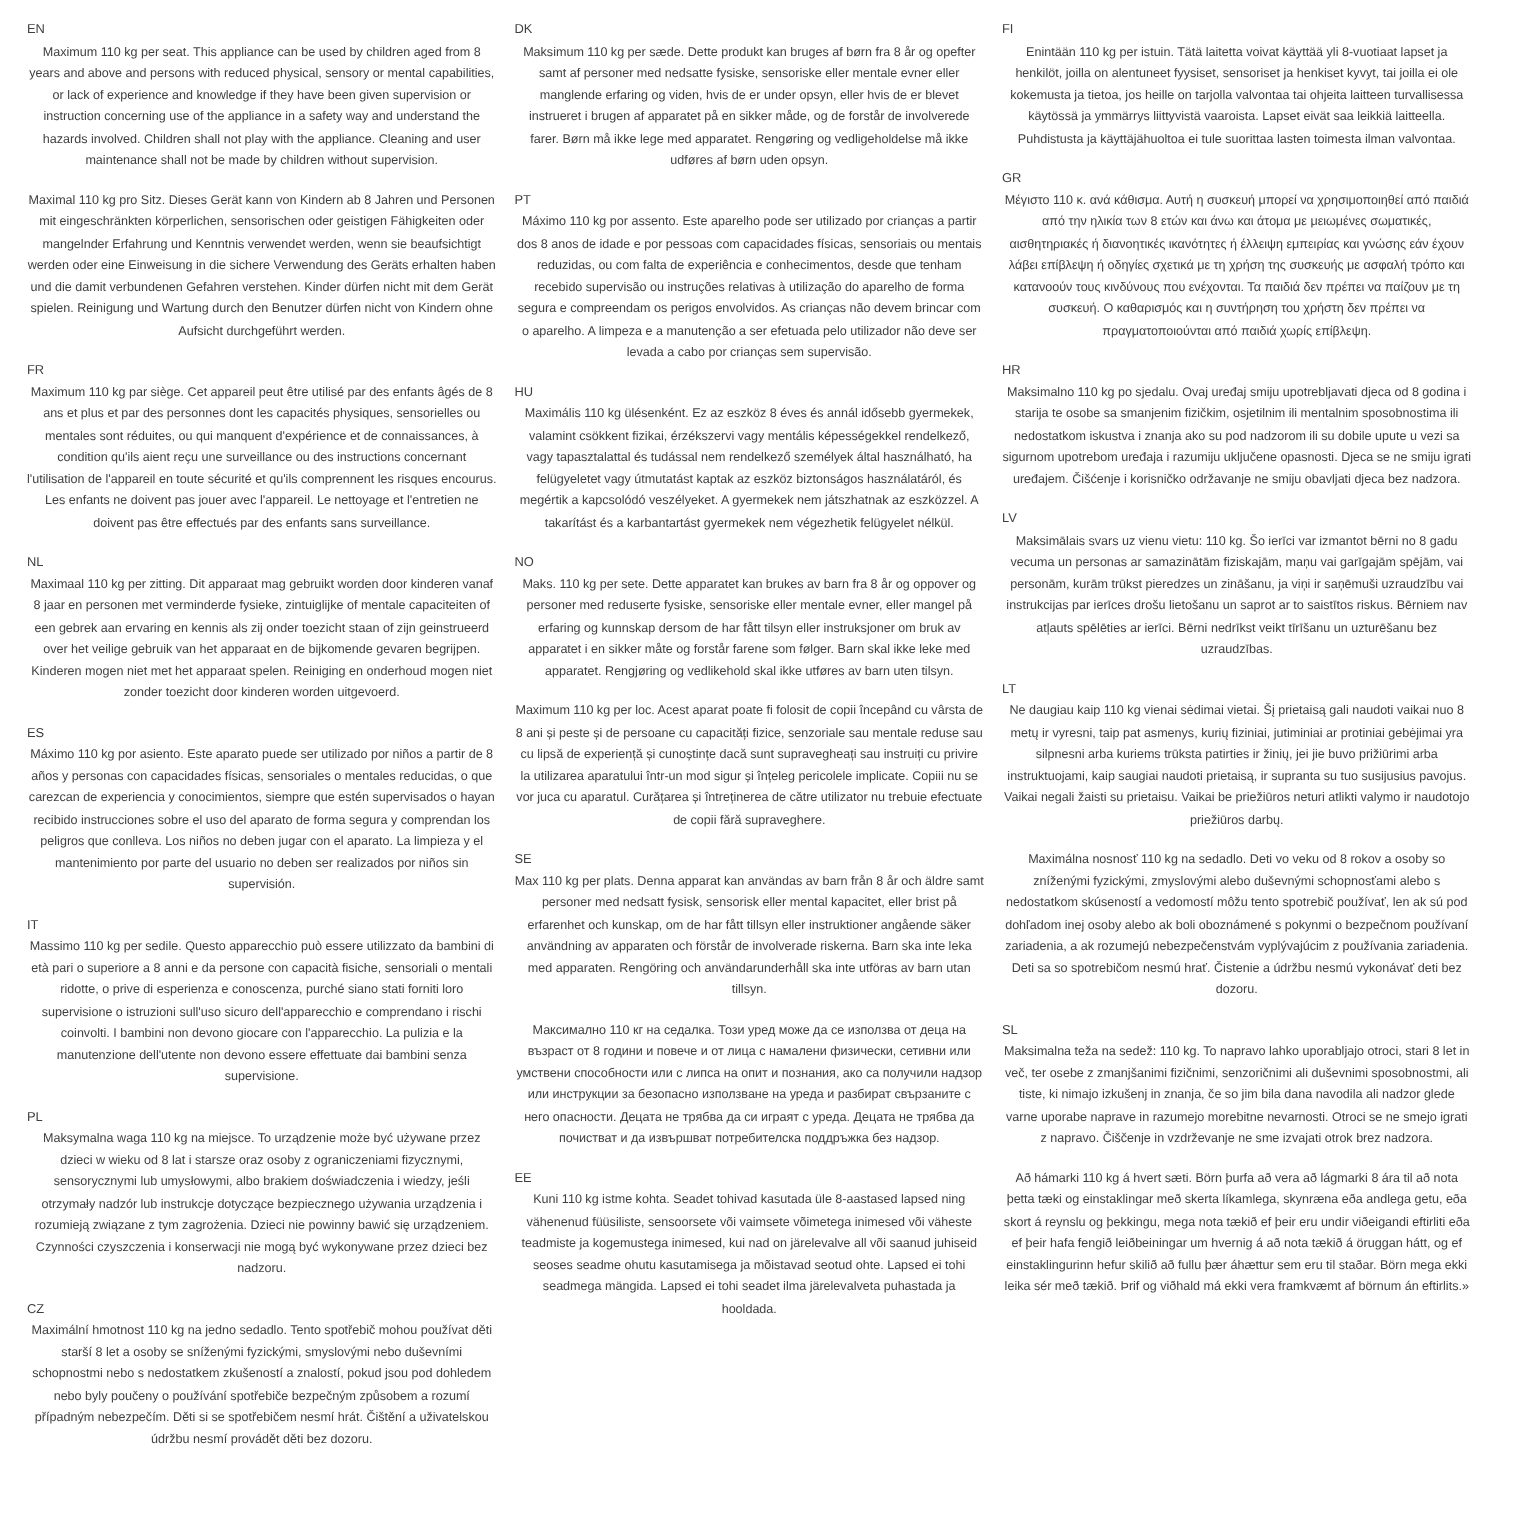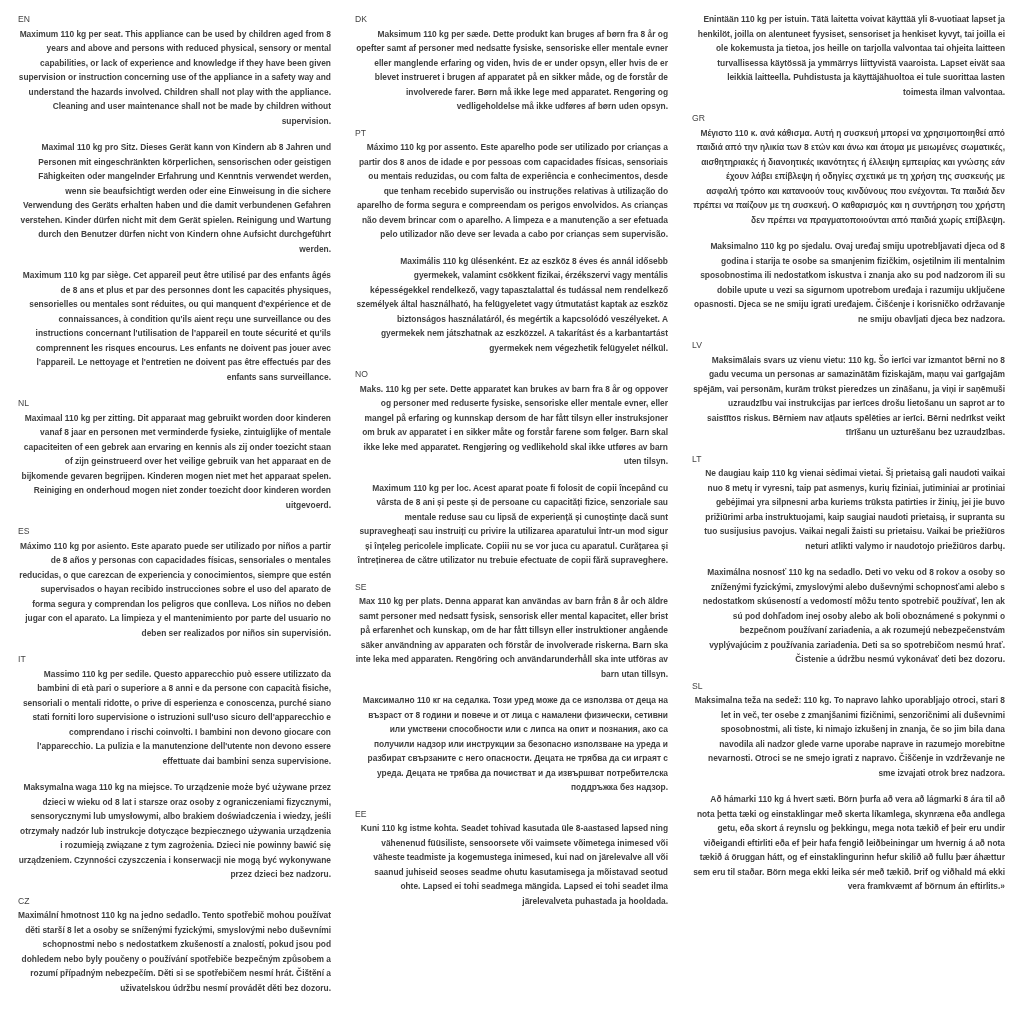--- a/index.html
+++ b/index.html
@@ -10,21 +10,21 @@
   body {
     width: 1024px;
     height: 1024px;
     overflow: hidden;
     font-family: "Liberation Sans", "DejaVu Sans", sans-serif;
     color: #3f3f3f;
   }
   .page {
     box-sizing: border-box;
     display: flex;
-    gap: 24px;
+    gap: 12px;
     padding: 12px 20px 0 18px;
   }
   .col {
     flex: 0 0 313px;
     width: 313px;
     display: flex;
     flex-direction: column;
     gap: 12px;
   }
   .block { }
@@ -33,71 +33,73 @@
     line-height: 14.5px;
     font-weight: 400;
     color: #3f3f3f;
     margin: 0;
   }
   .text {
     margin: 0;
     font-size: 8.4px;
     line-height: 14.5px;
     color: #3f3f3f;
-    text-align: right;
-    font-weight: bold;
+    text-align: center;
   }
 </style>
 </head>
 <body>
 
 <div class="page">
 
   <div class="col">
     <section class="block">
       <div class="code">EN</div>
       <p class="text">Maximum 110 kg per seat. This appliance can be used by children aged from 8 years and above and persons with reduced physical, sensory or mental capabilities, or lack of experience and knowledge if they have been given supervision or instruction concerning use of the appliance in a safety way and understand the hazards involved. Children shall not play with the appliance. Cleaning and user maintenance shall not be made by children without supervision.</p>
     </section>
     <section class="block">
       <p class="text">Maximal 110 kg pro Sitz. Dieses Gerät kann von Kindern ab 8 Jahren und Personen mit eingeschränkten körperlichen, sensorischen oder geistigen Fähigkeiten oder mangelnder Erfahrung und Kenntnis verwendet werden, wenn sie beaufsichtigt werden oder eine Einweisung in die sichere Verwendung des Geräts erhalten haben und die damit verbundenen Gefahren verstehen. Kinder dürfen nicht mit dem Gerät spielen. Reinigung und Wartung durch den Benutzer dürfen nicht von Kindern ohne Aufsicht durchgeführt werden.</p>
     </section>
     <section class="block">
+      <div class="code">FR</div>
       <p class="text">Maximum 110 kg par siège. Cet appareil peut être utilisé par des enfants âgés de 8 ans et plus et par des personnes dont les capacités physiques, sensorielles ou mentales sont réduites, ou qui manquent d'expérience et de connaissances, à condition qu'ils aient reçu une surveillance ou des instructions concernant l'utilisation de l'appareil en toute sécurité et qu'ils comprennent les risques encourus. Les enfants ne doivent pas jouer avec l'appareil. Le nettoyage et l'entretien ne doivent pas être effectués par des enfants sans surveillance.</p>
     </section>
     <section class="block">
       <div class="code">NL</div>
       <p class="text">Maximaal 110 kg per zitting. Dit apparaat mag gebruikt worden door kinderen vanaf 8 jaar en personen met verminderde fysieke, zintuiglijke of mentale capaciteiten of een gebrek aan ervaring en kennis als zij onder toezicht staan of zijn geinstrueerd over het veilige gebruik van het apparaat en de bijkomende gevaren begrijpen. Kinderen mogen niet met het apparaat spelen. Reiniging en onderhoud mogen niet zonder toezicht door kinderen worden uitgevoerd.</p>
     </section>
     <section class="block">
       <div class="code">ES</div>
       <p class="text">Máximo 110 kg por asiento. Este aparato puede ser utilizado por niños a partir de 8 años y personas con capacidades físicas, sensoriales o mentales reducidas, o que carezcan de experiencia y conocimientos, siempre que estén supervisados o hayan recibido instrucciones sobre el uso del aparato de forma segura y comprendan los peligros que conlleva. Los niños no deben jugar con el aparato. La limpieza y el mantenimiento por parte del usuario no deben ser realizados por niños sin supervisión.</p>
     </section>
     <section class="block">
       <div class="code">IT</div>
       <p class="text">Massimo 110 kg per sedile. Questo apparecchio può essere utilizzato da bambini di età pari o superiore a 8 anni e da persone con capacità fisiche, sensoriali o mentali ridotte, o prive di esperienza e conoscenza, purché siano stati forniti loro supervisione o istruzioni sull'uso sicuro dell'apparecchio e comprendano i rischi coinvolti. I bambini non devono giocare con l'apparecchio. La pulizia e la manutenzione dell'utente non devono essere effettuate dai bambini senza supervisione.</p>
     </section>
     <section class="block">
+      <div class="code">PL</div>
       <p class="text">Maksymalna waga 110 kg na miejsce. To urządzenie może być używane przez dzieci w wieku od 8 lat i starsze oraz osoby z ograniczeniami fizycznymi, sensorycznymi lub umysłowymi, albo brakiem doświadczenia i wiedzy, jeśli otrzymały nadzór lub instrukcje dotyczące bezpiecznego używania urządzenia i rozumieją związane z tym zagrożenia. Dzieci nie powinny bawić się urządzeniem. Czynności czyszczenia i konserwacji nie mogą być wykonywane przez dzieci bez nadzoru.</p>
     </section>
     <section class="block">
       <div class="code">CZ</div>
       <p class="text">Maximální hmotnost 110 kg na jedno sedadlo. Tento spotřebič mohou používat děti starší 8 let a osoby se sníženými fyzickými, smyslovými nebo duševními schopnostmi nebo s nedostatkem zkušeností a znalostí, pokud jsou pod dohledem nebo byly poučeny o používání spotřebiče bezpečným způsobem a rozumí případným nebezpečím. Děti si se spotřebičem nesmí hrát. Čištění a uživatelskou údržbu nesmí provádět děti bez dozoru.</p>
     </section>
   </div>
 
   <div class="col">
     <section class="block">
       <div class="code">DK</div>
       <p class="text">Maksimum 110 kg per sæde. Dette produkt kan bruges af børn fra 8 år og opefter samt af personer med nedsatte fysiske, sensoriske eller mentale evner eller manglende erfaring og viden, hvis de er under opsyn, eller hvis de er blevet instrueret i brugen af apparatet på en sikker måde, og de forstår de involverede farer. Børn må ikke lege med apparatet. Rengøring og vedligeholdelse må ikke udføres af børn uden opsyn.</p>
     </section>
     <section class="block">
       <div class="code">PT</div>
       <p class="text">Máximo 110 kg por assento. Este aparelho pode ser utilizado por crianças a partir dos 8 anos de idade e por pessoas com capacidades físicas, sensoriais ou mentais reduzidas, ou com falta de experiência e conhecimentos, desde que tenham recebido supervisão ou instruções relativas à utilização do aparelho de forma segura e compreendam os perigos envolvidos. As crianças não devem brincar com o aparelho. A limpeza e a manutenção a ser efetuada pelo utilizador não deve ser levada a cabo por crianças sem supervisão.</p>
     </section>
     <section class="block">
+      <div class="code">HU</div>
       <p class="text">Maximális 110 kg ülésenként. Ez az eszköz 8 éves és annál idősebb gyermekek, valamint csökkent fizikai, érzékszervi vagy mentális képességekkel rendelkező, vagy tapasztalattal és tudással nem rendelkező személyek által használható, ha felügyeletet vagy útmutatást kaptak az eszköz biztonságos használatáról, és megértik a kapcsolódó veszélyeket. A gyermekek nem játszhatnak az eszközzel. A takarítást és a karbantartást gyermekek nem végezhetik felügyelet nélkül.</p>
     </section>
     <section class="block">
       <div class="code">NO</div>
       <p class="text">Maks. 110 kg per sete. Dette apparatet kan brukes av barn fra 8 år og oppover og personer med reduserte fysiske, sensoriske eller mentale evner, eller mangel på erfaring og kunnskap dersom de har fått tilsyn eller instruksjoner om bruk av apparatet i en sikker måte og forstår farene som følger. Barn skal ikke leke med apparatet. Rengjøring og vedlikehold skal ikke utføres av barn uten tilsyn.</p>
     </section>
     <section class="block">
       <p class="text">Maximum 110 kg per loc. Acest aparat poate fi folosit de copii începând cu vârsta de 8 ani și peste și de persoane cu capacități fizice, senzoriale sau mentale reduse sau cu lipsă de experiență și cunoștințe dacă sunt supravegheați sau instruiți cu privire la utilizarea aparatului într-un mod sigur și înțeleg pericolele implicate. Copiii nu se vor juca cu aparatul. Curățarea și întreținerea de către utilizator nu trebuie efectuate de copii fără supraveghere.</p>
     </section>
     <section class="block">
@@ -108,27 +110,29 @@
       <p class="text">Максимално 110 кг на седалка. Този уред може да се използва от деца на възраст от 8 години и повече и от лица с намалени физически, сетивни или умствени способности или с липса на опит и познания, ако са получили надзор или инструкции за безопасно използване на уреда и разбират свързаните с него опасности. Децата не трябва да си играят с уреда. Децата не трябва да почистват и да извършват потребителска поддръжка без надзор.</p>
     </section>
     <section class="block">
       <div class="code">EE</div>
       <p class="text">Kuni 110 kg istme kohta. Seadet tohivad kasutada üle 8-aastased lapsed ning vähenenud füüsiliste, sensoorsete või vaimsete võimetega inimesed või väheste teadmiste ja kogemustega inimesed, kui nad on järelevalve all või saanud juhiseid seoses seadme ohutu kasutamisega ja mõistavad seotud ohte. Lapsed ei tohi seadmega mängida. Lapsed ei tohi seadet ilma järelevalveta puhastada ja hooldada.</p>
     </section>
   </div>
 
   <div class="col">
     <section class="block">
+      <div class="code">FI</div>
       <p class="text">Enintään 110 kg per istuin. Tätä laitetta voivat käyttää yli 8-vuotiaat lapset ja henkilöt, joilla on alentuneet fyysiset, sensoriset ja henkiset kyvyt, tai joilla ei ole kokemusta ja tietoa, jos heille on tarjolla valvontaa tai ohjeita laitteen turvallisessa käytössä ja ymmärrys liittyvistä vaaroista. Lapset eivät saa leikkiä laitteella. Puhdistusta ja käyttäjähuoltoa ei tule suorittaa lasten toimesta ilman valvontaa.</p>
     </section>
     <section class="block">
       <div class="code">GR</div>
       <p class="text">Μέγιστο 110 κ. ανά κάθισμα. Αυτή η συσκευή μπορεί να χρησιμοποιηθεί από παιδιά από την ηλικία των 8 ετών και άνω και άτομα με μειωμένες σωματικές, αισθητηριακές ή διανοητικές ικανότητες ή έλλειψη εμπειρίας και γνώσης εάν έχουν λάβει επίβλεψη ή οδηγίες σχετικά με τη χρήση της συσκευής με ασφαλή τρόπο και κατανοούν τους κινδύνους που ενέχονται. Τα παιδιά δεν πρέπει να παίζουν με τη συσκευή. Ο καθαρισμός και η συντήρηση του χρήστη δεν πρέπει να πραγματοποιούνται από παιδιά χωρίς επίβλεψη.</p>
     </section>
     <section class="block">
+      <div class="code">HR</div>
       <p class="text">Maksimalno 110 kg po sjedalu. Ovaj uređaj smiju upotrebljavati djeca od 8 godina i starija te osobe sa smanjenim fizičkim, osjetilnim ili mentalnim sposobnostima ili nedostatkom iskustva i znanja ako su pod nadzorom ili su dobile upute u vezi sa sigurnom upotrebom uređaja i razumiju uključene opasnosti. Djeca se ne smiju igrati uređajem. Čišćenje i korisničko održavanje ne smiju obavljati djeca bez nadzora.</p>
     </section>
     <section class="block">
       <div class="code">LV</div>
       <p class="text">Maksimālais svars uz vienu vietu: 110 kg. Šo ierīci var izmantot bērni no 8 gadu vecuma un personas ar samazinātām fiziskajām, maņu vai garīgajām spējām, vai personām, kurām trūkst pieredzes un zināšanu, ja viņi ir saņēmuši uzraudzību vai instrukcijas par ierīces drošu lietošanu un saprot ar to saistītos riskus. Bērniem nav atļauts spēlēties ar ierīci. Bērni nedrīkst veikt tīrīšanu un uzturēšanu bez uzraudzības.</p>
     </section>
     <section class="block">
       <div class="code">LT</div>
       <p class="text">Ne daugiau kaip 110 kg vienai sėdimai vietai. Šį prietaisą gali naudoti vaikai nuo 8 metų ir vyresni, taip pat asmenys, kurių fiziniai, jutiminiai ar protiniai gebėjimai yra silpnesni arba kuriems trūksta patirties ir žinių, jei jie buvo prižiūrimi arba instruktuojami, kaip saugiai naudoti prietaisą, ir supranta su tuo susijusius pavojus. Vaikai negali žaisti su prietaisu. Vaikai be priežiūros neturi atlikti valymo ir naudotojo priežiūros darbų.</p>
     </section>

